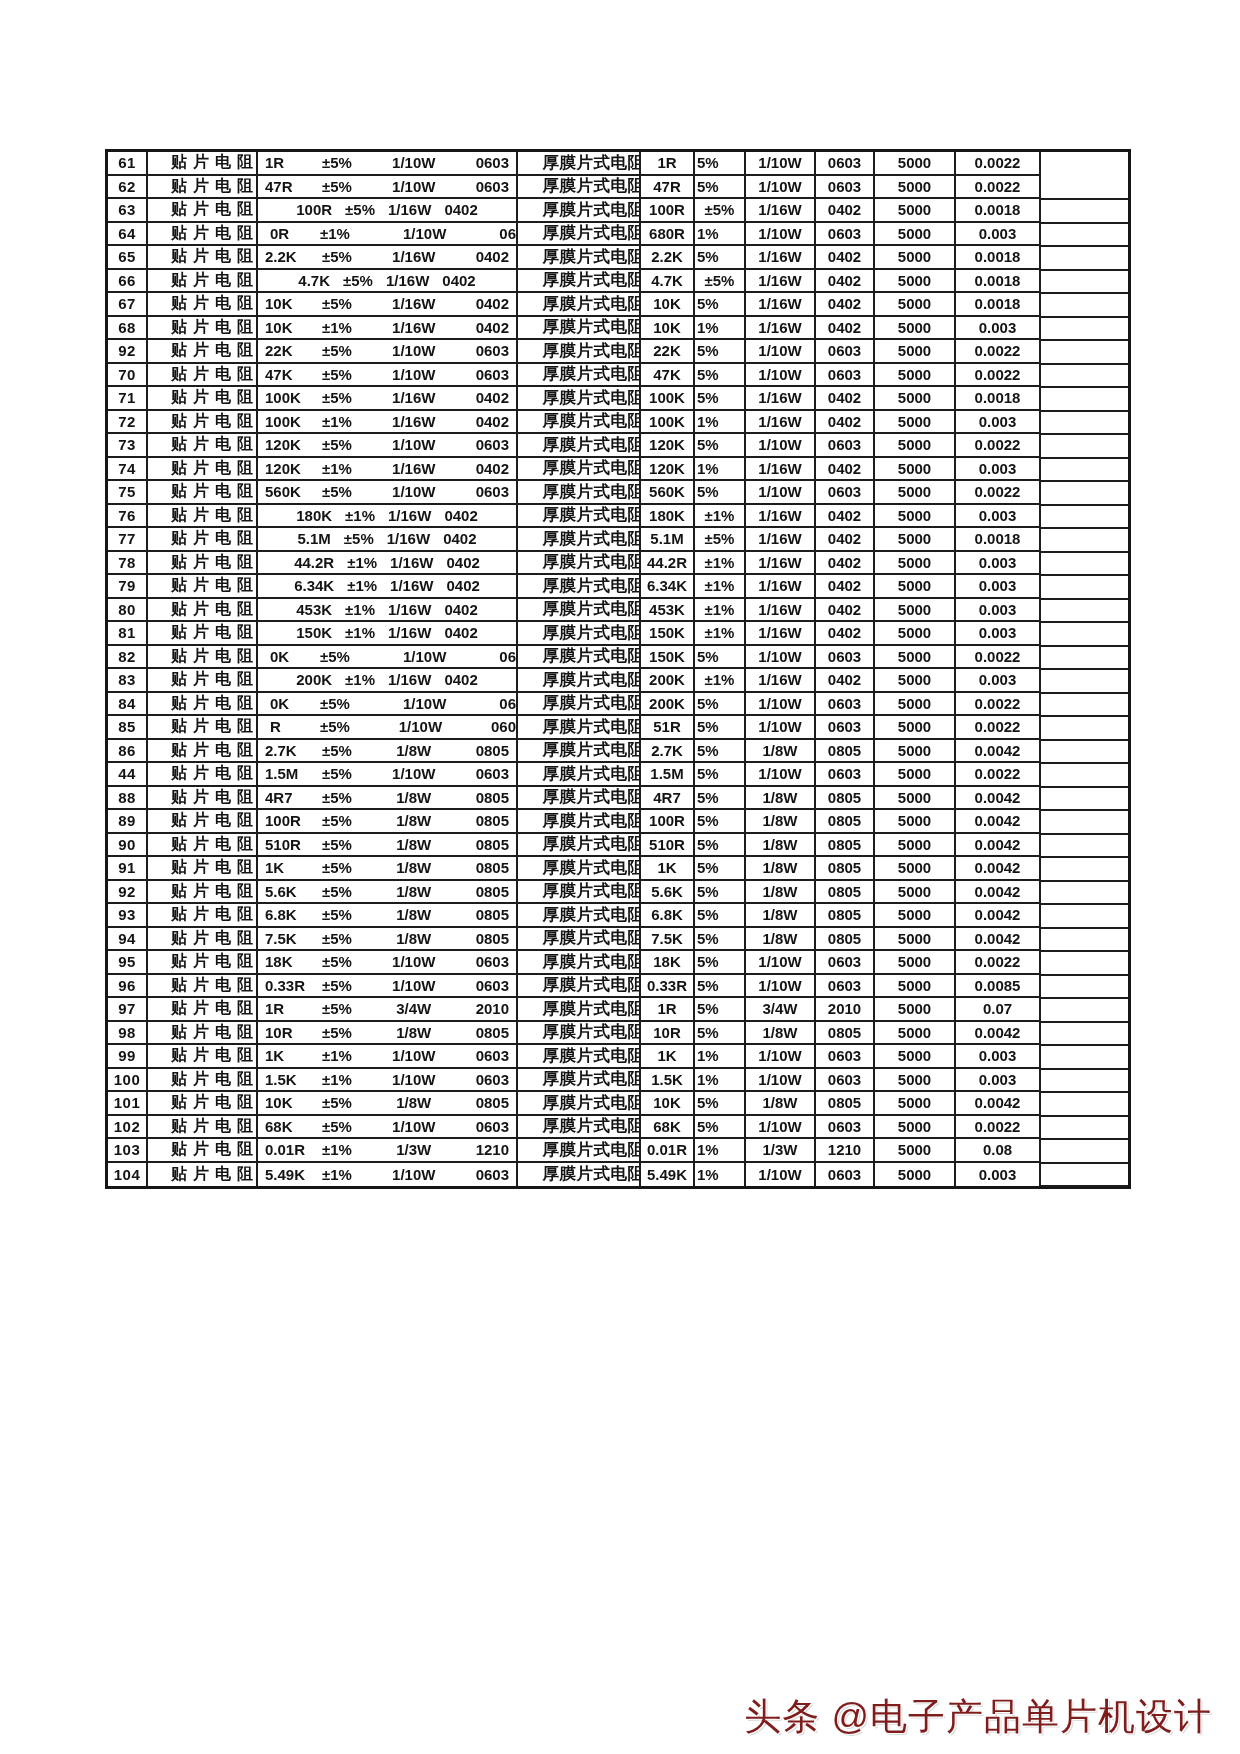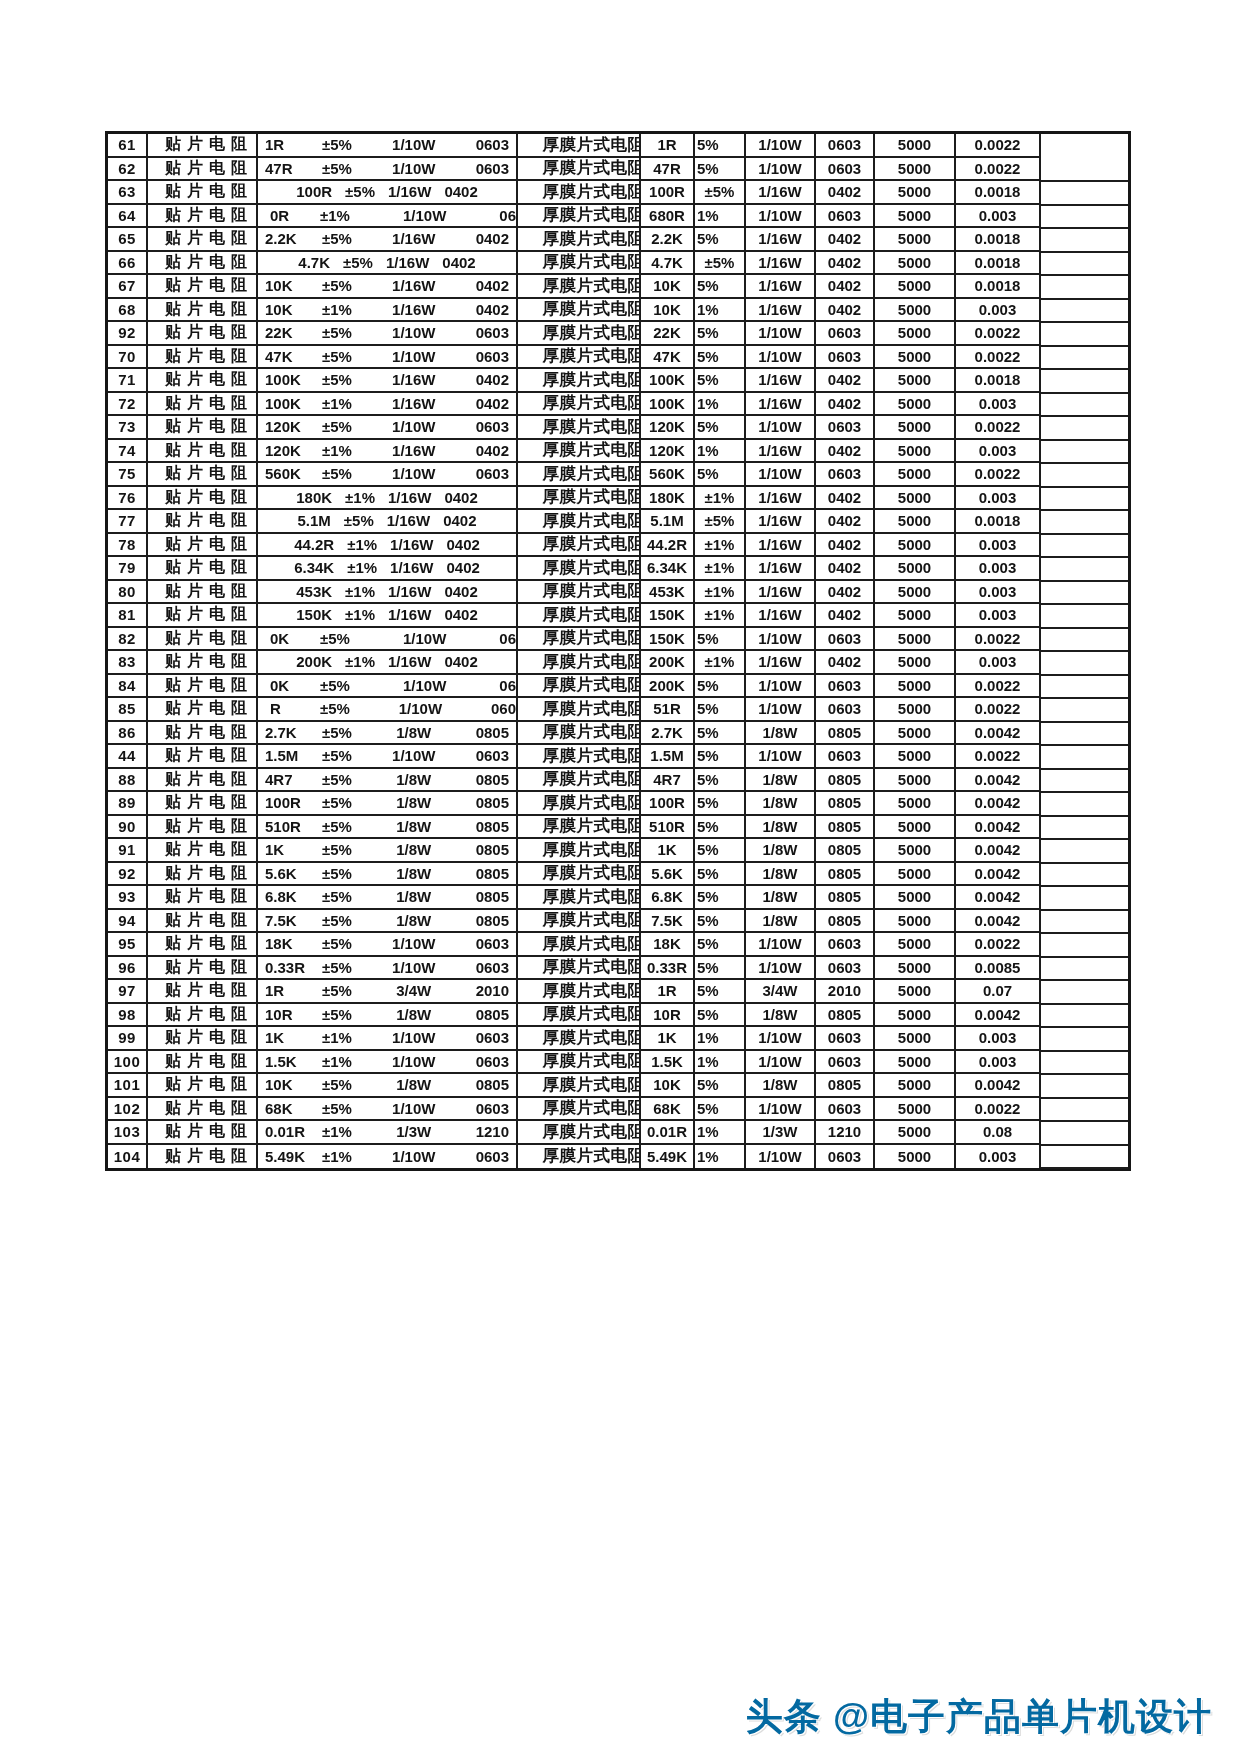--- a/index.html
+++ b/index.html
@@ -3,56 +3,56 @@
 <meta charset="utf-8">
 <title>Document</title>
 <style>
   html,body{margin:0;padding:0;}
   body{
     width:1240px;height:1754px;position:relative;background:#ffffff;
     font-family:"Liberation Sans","DejaVu Sans",sans-serif;
     overflow:hidden;
   }
   .table-wrap{
-    position:absolute;left:105px;top:131px;
+    position:absolute;left:105px;top:149px;
     border:3px solid #161616;background:#fff;
   }
   .grid{
     display:grid;
     grid-template-columns:40px 110px 260px 123px 54px 51px 70px 59px 81px 85px 87px;
     grid-auto-rows:23.5px;
   }
   .cell{
     box-sizing:border-box;
     border-right:2px solid #1c1c1c;
     border-bottom:2px solid #1c1c1c;
     display:flex;align-items:center;
     overflow:hidden;white-space:nowrap;
     font-size:15px;font-weight:600;color:#141414;
   }
   .cell.last-col{border-right:none;}
   .cell.last-row{border-bottom:none;}
   .c-num{justify-content:center;letter-spacing:0.5px;}
-  .c-part{font-size:16px;font-weight:700;letter-spacing:6px;padding-left:17px;}
+  .c-part{font-size:16px;font-weight:700;letter-spacing:6px;padding-left:23px;}
   .c-desc{font-size:16.5px;font-weight:700;letter-spacing:0.5px;justify-content:center;padding-left:30px;}
   .c-center{justify-content:center;}
   .c-tol-l{justify-content:flex-start;padding-left:2px;}
   .c-note{justify-content:center;letter-spacing:3px;font-weight:700;font-size:15px;margin-top:46px;}
   
   .spec-s .sv{flex:0 0 57px;padding-left:7px;}
   .spec-s .sp{margin:0 auto;}
   .spec-s .sk{padding-right:7px;}
   .spec-x .sv{flex:0 0 50px;padding-left:12px;}
   .spec-x .sp{margin:0 auto;}
   .spec-x .sk{padding-right:0;}
   .spec-c{justify-content:center;gap:13px;}
   .watermark{
     position:absolute;top:1692px;right:28px;
-    font-size:37px;font-weight:700;letter-spacing:1px;
-    color:#0369a1;white-space:nowrap;
+    font-size:37px;font-weight:400;letter-spacing:1px;
+    color:#7f1d1d;white-space:nowrap;
     text-shadow:1px 1px 0 #ffffff,2px 2px 0 #dcdcdc;
   }
 </style>
 </head>
 <body>
 
 <div class="table-wrap">
   <div class="grid" id="grid">
       <div class="cell c-num">61</div>
       <div class="cell c-part">贴片电阻</div>

